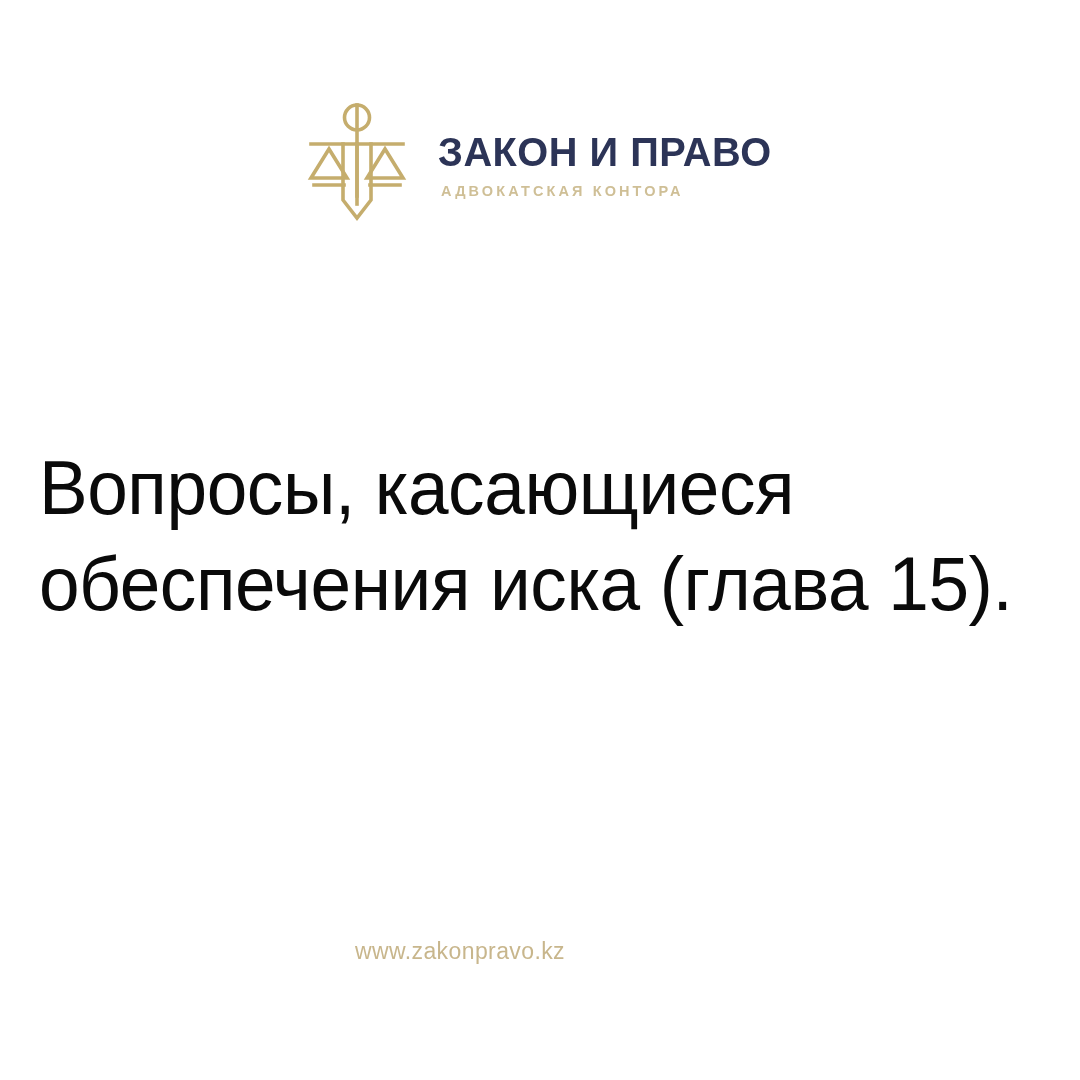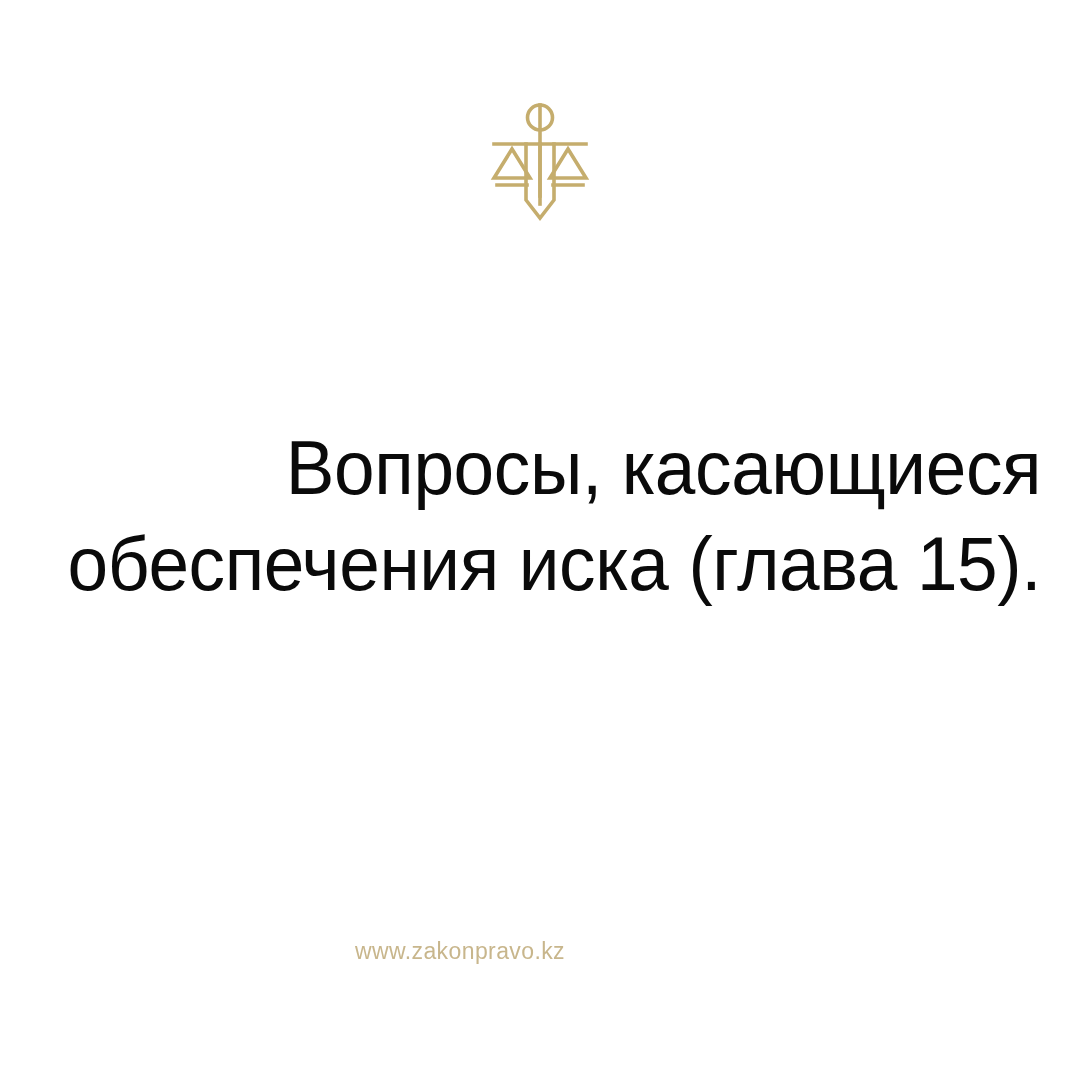--- a/index.html
+++ b/index.html
@@ -73,25 +73,25 @@
     line-height: 1.1;
     color: #cfbf96;
     white-space: nowrap;
     margin: 10px 0 0 3px;
   }
 
   
   .headline-block {
     position: absolute;
     left: 0;
-    top: 420px;
+    top: 440px;
     width: 1080px;
     padding: 0 18px;
     box-sizing: border-box;
-    text-align: right;
+    text-align: left;
   }
 
   .headline {
     margin: 0;
     font-family: "Liberation Sans", "DejaVu Sans", sans-serif;
     font-size: 76px;
     font-weight: 400;
     line-height: 96px;
     color: #0a0a0a;
     letter-spacing: -0.4px;
@@ -144,20 +144,24 @@
 
           <line x1="72" y1="85" x2="102" y2="85"></line>
 
           <path d="M 45 44 L 45 100 L 59 118 L 73 100 L 73 44"></path>
 
           <path d="M 59 44 L 59 104"></path>
         </g>
       </svg>
     </span>
 
+    <span class="logo-wordmark">
+      <span class="brand-name">ЗАКОН И ПРАВО</span>
+      <span class="brand-tagline">АДВОКАТСКАЯ КОНТОРА</span>
+    </span>
 
   </div>
 
   <div class="headline-block">
     <h1 class="headline">Вопросы, касающиеся
 обеспечения иска (глава 15).</h1>
   </div>
 
   <div class="footer">
     <span class="footer-url">www.zakonpravo.kz</span>

